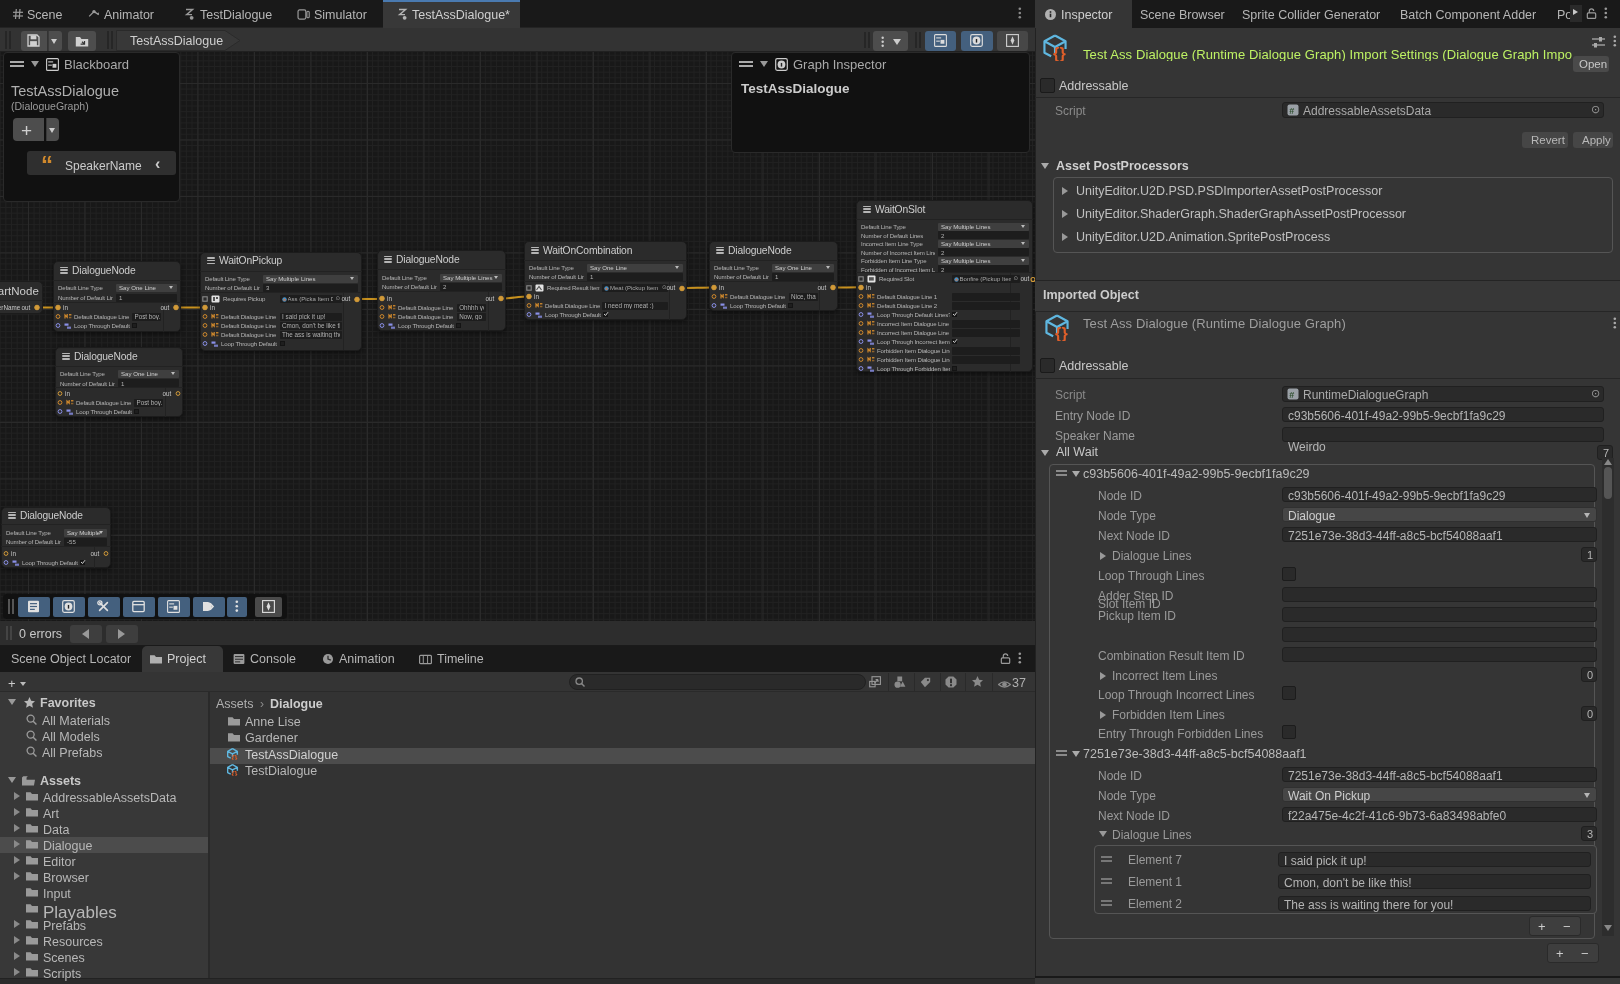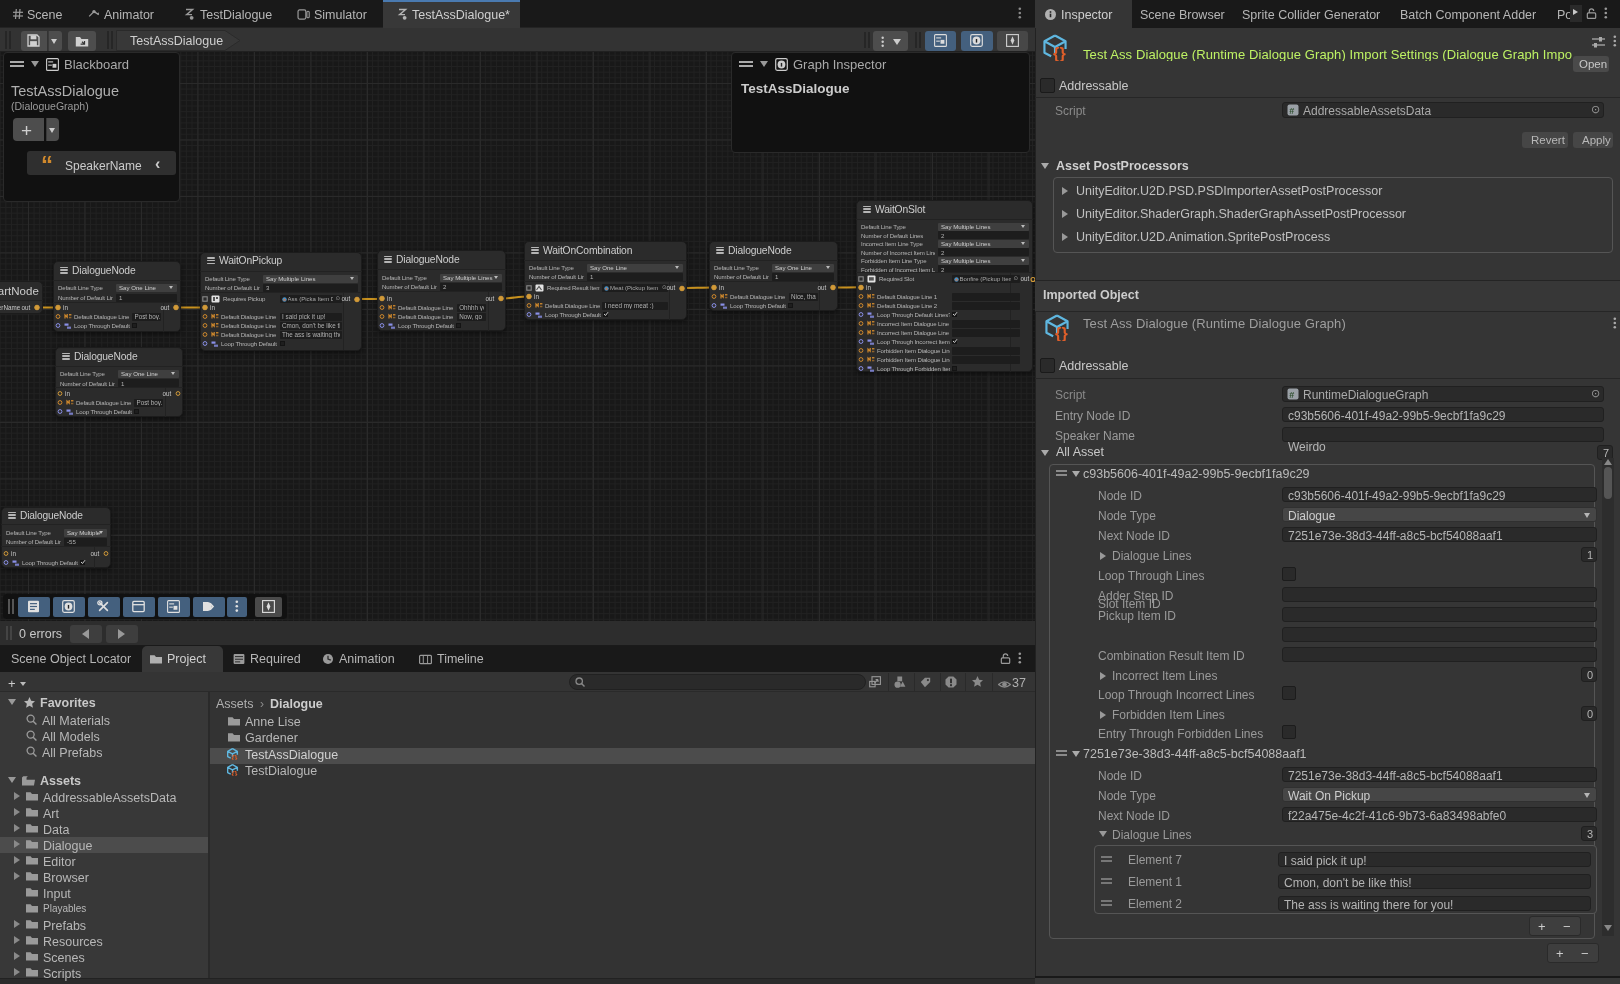--- a/index.html
+++ b/index.html
@@ -752,21 +752,21 @@
   </svg>
 <div class="t " style="left:167px;top:653px;font-size:12.5px;color:#d0d0d0;font-weight:normal;">Project</div>
 <svg style="position:absolute;left:233px;top:653px;" width="12" height="12" viewBox="0 0 12 12">
     <rect x="0.6" y="1" width="10.8" height="10" rx="1" fill="#9a9a9a"></rect>
     <g stroke="#2b2b2b" stroke-width="1">
       <line x1="2" y1="3.5999999999999996" x2="10" y2="3.5999999999999996"></line>
       <line x1="2" y1="6.24" x2="10" y2="6.24"></line>
       <line x1="2" y1="8.879999999999999" x2="7.199999999999999" y2="8.879999999999999"></line>
     </g>
   </svg>
-<div class="t " style="left:250px;top:653px;font-size:12.5px;color:#b6b6b6;font-weight:normal;">Required</div>
+<div class="t " style="left:250px;top:653px;font-size:12.5px;color:#b6b6b6;font-weight:normal;">Console</div>
 <svg style="position:absolute;left:322px;top:653px;" width="12" height="12" viewBox="0 0 12 12">
     <circle cx="6.0" cy="6.0" r="5.04" fill="#9a9a9a"></circle>
     <path d="M6.0 2.64 L6.0 6.0 L8.879999999999999 7.199999999999999" stroke="#2b2b2b" stroke-width="1.3" fill="none"></path>
   </svg>
 <div class="t " style="left:339px;top:653px;font-size:12.5px;color:#b6b6b6;font-weight:normal;">Animation</div>
 <svg style="position:absolute;left:419px;top:653px;" width="13" height="13" viewBox="0 0 13 13">
     <rect x="0.6" y="2.34" width="11.8" height="8.32" rx="1" fill="none" stroke="#9a9a9a" stroke-width="1.2"></rect>
     <line x1="4.29" y1="2.34" x2="4.29" y2="10.66" stroke="#9a9a9a" stroke-width="1"></line>
     <line x1="8.58" y1="2.34" x2="8.58" y2="10.66" stroke="#9a9a9a" stroke-width="1"></line>
   </svg>
@@ -880,21 +880,21 @@
     <path fill="#9a9a9a" d="M0 1.1520000000000001 L4.5600000000000005 1.1520000000000001 L6.0 2.8800000000000003 L12 2.8800000000000003 L12 9.600000000000001 L0 9.600000000000001 Z"></path>
   </svg>
 <div class="t " style="left:43px;top:872px;font-size:12.5px;color:#b8b8b8;font-weight:normal;">Browser</div>
 <svg style="position:absolute;left:26px;top:887px;" width="12" height="10" viewBox="0 0 12 10">
     <path fill="#9a9a9a" d="M0 1.1520000000000001 L4.5600000000000005 1.1520000000000001 L6.0 2.8800000000000003 L12 2.8800000000000003 L12 9.600000000000001 L0 9.600000000000001 Z"></path>
   </svg>
 <div class="t " style="left:43px;top:888px;font-size:12.5px;color:#b8b8b8;font-weight:normal;">Input</div>
 <svg style="position:absolute;left:26px;top:903px;" width="12" height="10" viewBox="0 0 12 10">
     <path fill="#9a9a9a" d="M0 1.1520000000000001 L4.5600000000000005 1.1520000000000001 L6.0 2.8800000000000003 L12 2.8800000000000003 L12 9.600000000000001 L0 9.600000000000001 Z"></path>
   </svg>
-<div class="t " style="left:43px;top:904px;font-size:10px;color:#b8b8b8;font-weight:normal;">Playables</div>
+<div class="t " style="left:43px;top:904px;font-size:17px;color:#b8b8b8;font-weight:normal;">Playables</div>
 <div style="position:absolute;left:14px;top:920px;width:0;height:0;border-top:4.0px solid transparent;border-bottom:4.0px solid transparent;border-left:6.0px solid #8a8a8a"></div>
 <svg style="position:absolute;left:26px;top:919px;" width="12" height="10" viewBox="0 0 12 10">
     <path fill="#9a9a9a" d="M0 1.1520000000000001 L4.5600000000000005 1.1520000000000001 L6.0 2.8800000000000003 L12 2.8800000000000003 L12 9.600000000000001 L0 9.600000000000001 Z"></path>
   </svg>
 <div class="t " style="left:43px;top:920px;font-size:12.5px;color:#b8b8b8;font-weight:normal;">Prefabs</div>
 <div style="position:absolute;left:14px;top:936px;width:0;height:0;border-top:4.0px solid transparent;border-bottom:4.0px solid transparent;border-left:6.0px solid #8a8a8a"></div>
 <svg style="position:absolute;left:26px;top:935px;" width="12" height="10" viewBox="0 0 12 10">
     <path fill="#9a9a9a" d="M0 1.1520000000000001 L4.5600000000000005 1.1520000000000001 L6.0 2.8800000000000003 L12 2.8800000000000003 L12 9.600000000000001 L0 9.600000000000001 Z"></path>
   </svg>
 <div class="t " style="left:43px;top:936px;font-size:12.5px;color:#b8b8b8;font-weight:normal;">Resources</div>
@@ -1007,21 +1007,21 @@
   </svg>
 <div class="t " style="left:1303px;top:389px;font-size:12px;color:#aaaaaa;font-weight:normal;">RuntimeDialogueGraph</div>
 <div class="t " style="left:1591px;top:388px;font-size:11px;color:#999;font-weight:normal;">⊙</div>
 <div class="t " style="left:1055px;top:410px;font-size:12px;color:#9a9a9a;font-weight:normal;">Entry Node ID</div>
 <div class="" style="left:1282px;top:407px;width:322px;height:15px;background:#2a2a2a;border:1px solid #202020;border-radius:3px;"></div>
 <div class="t " style="left:1288px;top:409.5px;font-size:12px;color:#b5b5b5;font-weight:normal;">c93b5606-401f-49a2-99b5-9ecbf1fa9c29</div>
 <div class="t " style="left:1055px;top:430px;font-size:12px;color:#9a9a9a;font-weight:normal;">Speaker Name</div>
 <div class="" style="left:1282px;top:427px;width:322px;height:15px;background:#2a2a2a;border:1px solid #202020;border-radius:3px;"></div>
 <div class="t " style="left:1288px;top:441px;font-size:12px;color:#b5b5b5;font-weight:normal;">Weirdo</div>
 <div style="position:absolute;left:1041px;top:450px;width:0;height:0;border-left:4.5px solid transparent;border-right:4.5px solid transparent;border-top:6.75px solid #aaa"></div>
-<div class="t " style="left:1056px;top:446px;font-size:12.5px;color:#c8c8c8;font-weight:normal;">All Asset</div>
+<div class="t " style="left:1056px;top:446px;font-size:12.5px;color:#c8c8c8;font-weight:normal;">All Wait</div>
 <div class="" style="left:1597px;top:445px;width:16px;height:15px;background:#2a2a2a;border:1px solid #202020;border-radius:3px;"></div>
 <div class="t " style="left:1603px;top:448.0px;font-size:11px;color:#b8b8b8;font-weight:normal;">7</div>
 <div class="" style="left:1049px;top:464px;width:546px;height:475px;background:#353535;border:1px solid #555;border-radius:4px;"></div>
 <div class="" style="left:1602px;top:458px;width:12px;height:478px;background:#2d2d2d;"></div>
 <div style="position:absolute;left:1604px;top:459px;width:0;height:0;border-left:4px solid transparent;border-right:4px solid transparent;border-bottom:6px solid #888"></div>
 <div class="" style="left:1604px;top:467px;width:8px;height:32px;background:#555;border-radius:4px;"></div>
 <div style="position:absolute;left:1604px;top:925px;width:0;height:0;border-left:4px solid transparent;border-right:4px solid transparent;border-top:6px solid #888"></div>
 <div style="position:absolute;left:1056px;top:470px;width:11px;height:1.5px;background:#8a8a8a"></div>
 <div style="position:absolute;left:1056px;top:474px;width:11px;height:1.5px;background:#8a8a8a"></div>
 <div style="position:absolute;left:1072px;top:471px;width:0;height:0;border-left:4.5px solid transparent;border-right:4.5px solid transparent;border-top:6.75px solid #aaa"></div>

